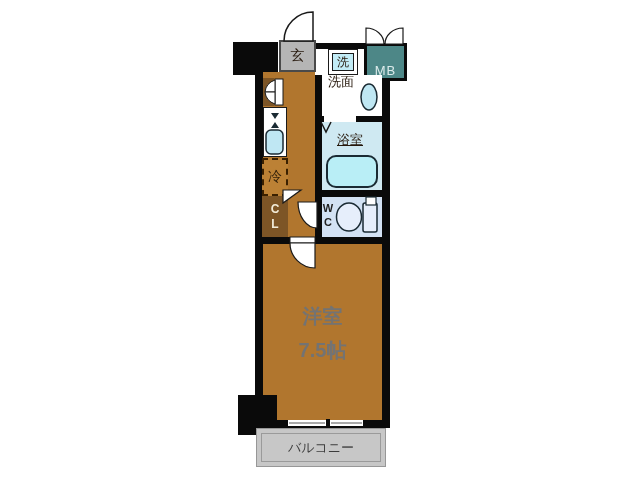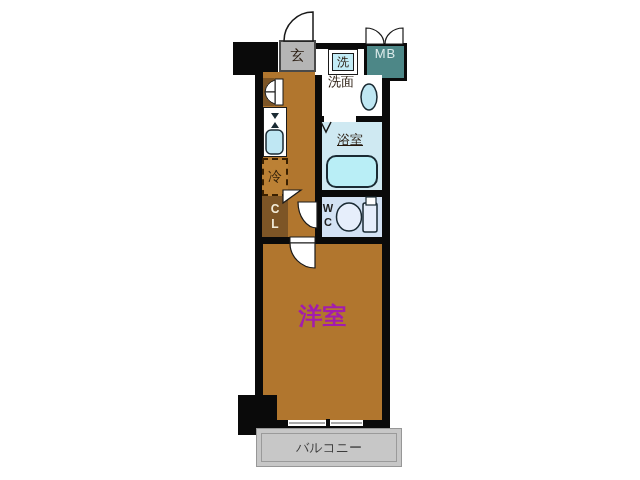--- a/index.html
+++ b/index.html
@@ -7,37 +7,37 @@
          font-family:"Liberation Sans","DejaVu Sans",sans-serif;}
   .abs{position:absolute;box-sizing:border-box;}
   .wall{background:var(--wall);}
   .lbl{color:var(--text-dark);text-align:center;}
   #genkan{background:var(--entrance-gray);border:2px solid #4a4a4a;
           display:flex;align-items:center;justify-content:center;font-size:14px;}
   #washer-outer{background:#fff;border:1.5px solid #1a1a1a;}
   #washer-inner{background:var(--washer-cyan);border:1px solid #1a1a1a;
           display:flex;align-items:center;justify-content:center;font-size:12px;}
   #mb{background:var(--meter-box-teal);border:3px solid #0a0a0a;color:#dcebeb;
-          display:flex;align-items:flex-start;justify-content:center;font-size:13px;letter-spacing:1px;}
+          display:flex;align-items:flex-end;justify-content:center;font-size:13px;letter-spacing:1px;}
   .wood{background:var(--floor-wood);}
   #washroom{background:#ffffff;}
   #bathroom{background:var(--bath-blue);}
   #wc{background:var(--wc-blue);}
   #fridge{background:#bc8135;border:2px dashed #3a2000;color:#33210a;
           display:flex;align-items:center;justify-content:center;font-size:14px;}
   #closet{background:var(--closet-brown);color:#f2ecd9;font-weight:bold;font-size:12px;
           line-height:15px;text-align:center;padding-top:6px;}
   #storage-strip{background:var(--closet-brown);}
   #kitchen-unit{background:#fff;border:1px solid #1a1a1a;}
   #balcony{background:var(--balcony-gray);border:1.5px solid #979797;}
   #balcony-inner{position:absolute;left:4px;top:4px;right:4px;bottom:4px;
           border:1.5px solid #9a9a9a;display:flex;align-items:center;justify-content:center;
           font-size:13px;color:#3c3c3c;}
   #wc-label{font-size:11px;font-weight:bold;line-height:14px;color:#222;text-align:center;}
-  #room-label{font-size:24px;font-weight:bold;line-height:34px;color:#a21caf;text-align:center;}
+  #room-label{font-size:20px;font-weight:bold;line-height:34px;color:#737373;text-align:center;}
   #washroom-label,#bath-label{font-size:13px;}
   .window{background:#fff;}
   svg{position:absolute;left:0;top:0;pointer-events:none;}
 </style>
 </head>
 <body>
 
 <div id="stage">
 
   <div class="abs wall" style="left:233px;top:42px;width:45px;height:33px;"></div>
@@ -87,29 +87,30 @@
   <div class="abs" id="closet" style="left:262px;top:196px;width:26px;height:41px;">
     <div>C</div>
     <div>L</div>
   </div>
 
   <div class="abs wall" style="left:255px;top:237px;width:35px;height:7px;"></div>
   <div class="abs wall" style="left:315px;top:237px;width:75px;height:7px;"></div>
 
   <div class="abs lbl" id="room-label" style="left:263px;top:299px;width:119px;">
     <div>洋室</div>
+    <div>7.5帖</div>
   </div>
 
   <div class="abs wall" style="left:263px;top:420px;width:127px;height:8px;"></div>
   <div class="abs window" style="left:288px;top:420px;width:38px;height:6px;"></div>
   <div class="abs window" style="left:330px;top:420px;width:33px;height:6px;"></div>
   <div class="abs wall" style="left:326px;top:419px;width:4px;height:8px;"></div>
   <div class="abs wall" style="left:238px;top:395px;width:39px;height:40px;"></div>
 
-  <div class="abs" id="balcony" style="left:256px;top:428px;width:146px;height:39px;">
+  <div class="abs" id="balcony" style="left:256px;top:428px;width:130px;height:39px;">
     <div id="balcony-inner">
       <span>バルコニー</span>
     </div>
   </div>
 
   <svg width="640" height="480" viewBox="0 0 640 480">
 
     <path d="M313,41 L313,12 A29,29 0 0 0 284,41 Z" fill="#ffffff" stroke="#1a1a1a" stroke-width="1.5"></path>
 
     <path d="M366,44 L366,28 A18,16 0 0 1 384,44 Z" fill="#ffffff" stroke="#1a1a1a" stroke-width="1.2"></path>

